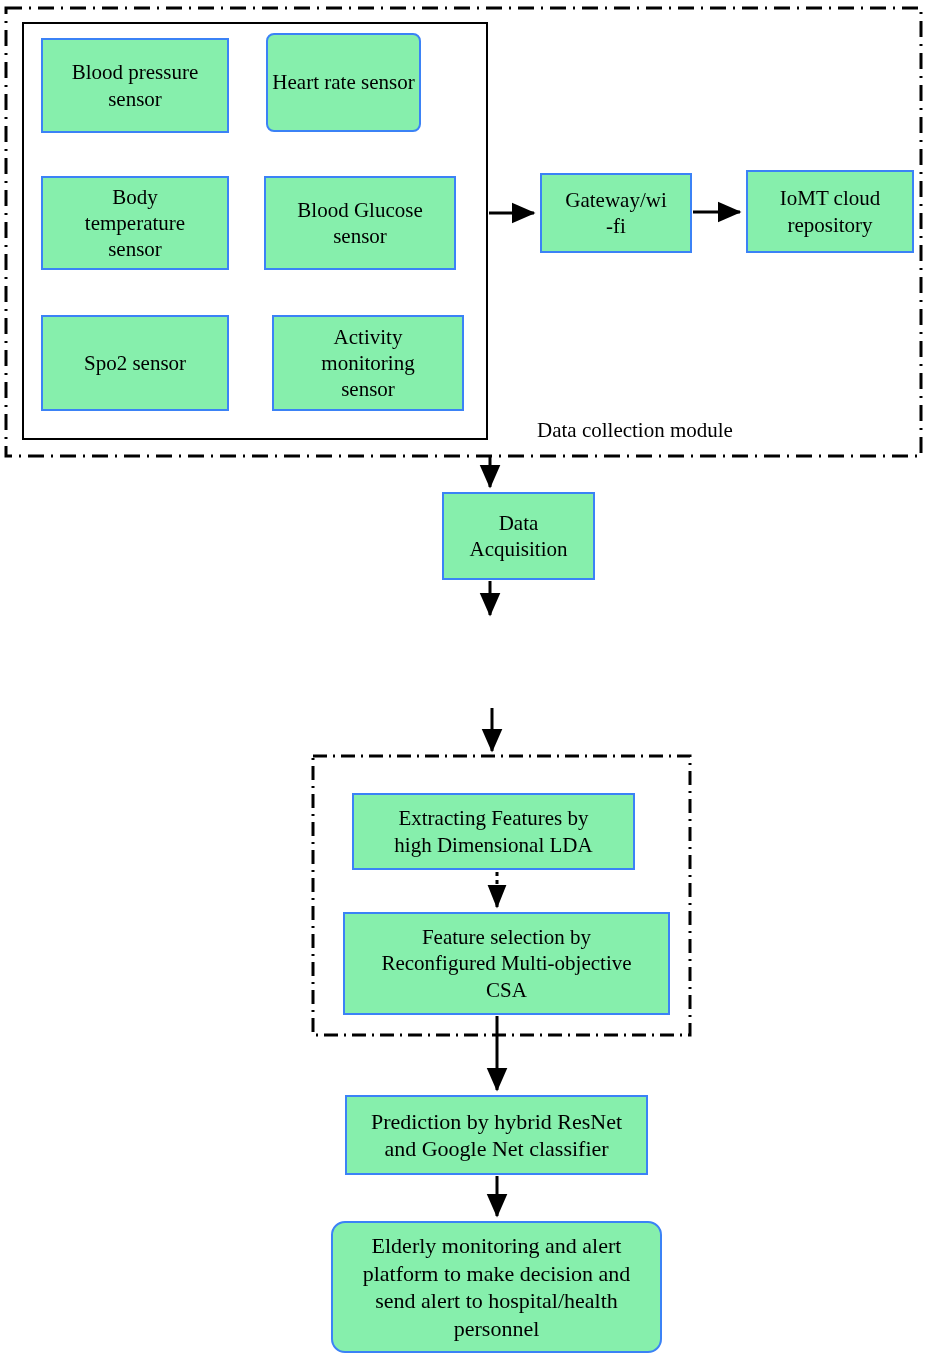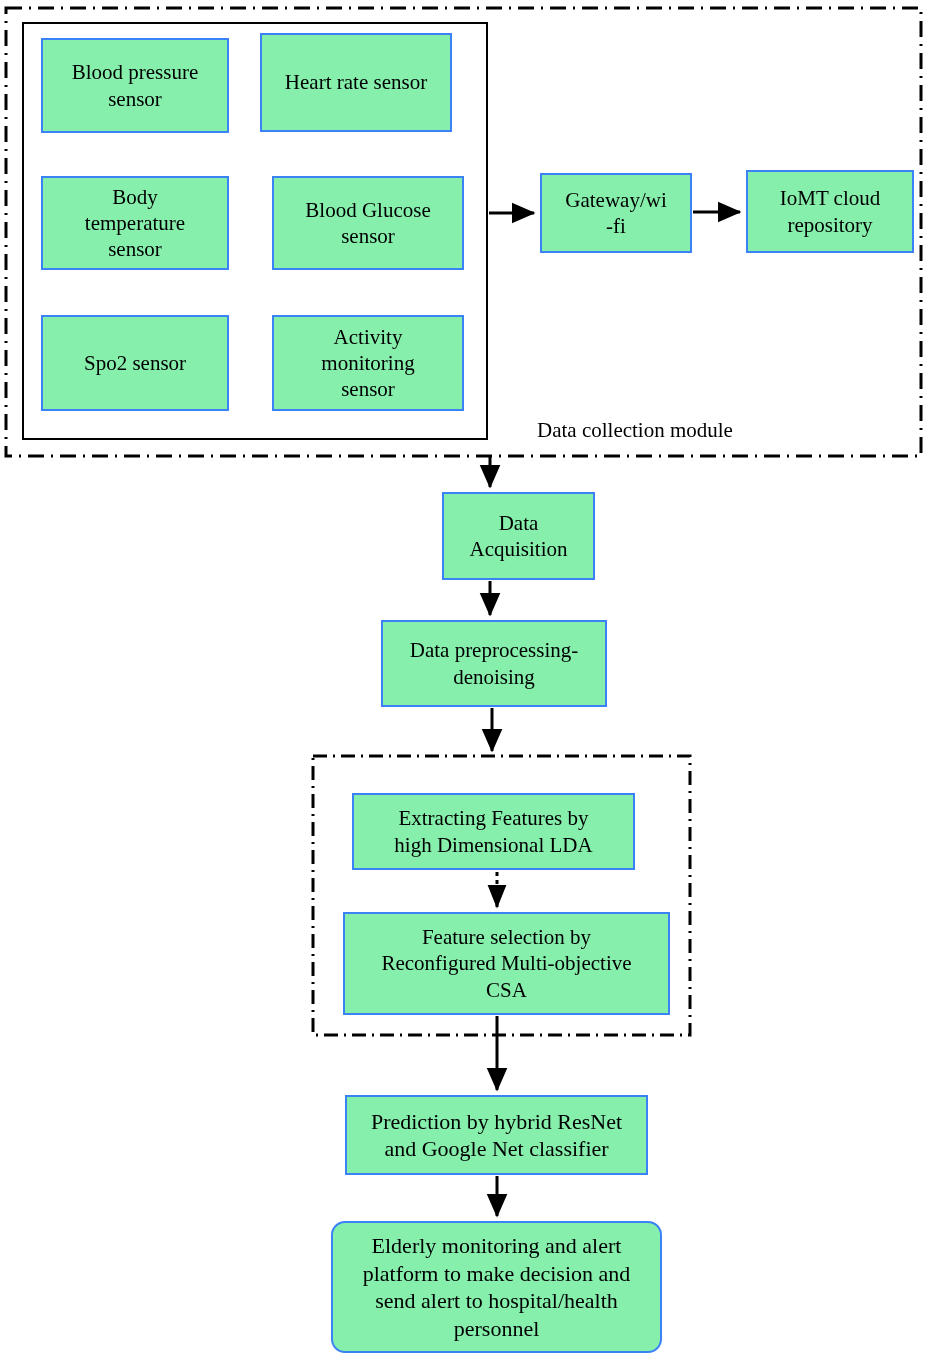--- a/index.html
+++ b/index.html
@@ -70,31 +70,31 @@
   <div class="dashdot" style="left:5px; top:7px; width:917px; height:450px;
               border-style:none; background:transparent;"></div>
 
   <div class="plainframe" style="left:22px; top:22px; width:466px; height:418px;"></div>
 
   <div class="box f21" style="left:41px; top:38px; width:188px; height:95px;">
     <span class="box-label">Blood pressure
 sensor</span>
   </div>
 
-  <div class="box f21" style="left:260px; top:33px; width:192px; height:99px;">
+  <div class="box f21" style="left:266px; top:33px; width:155px; height:99px;border-radius:8px;">
     <span class="box-label">Heart rate sensor</span>
   </div>
 
   <div class="box f21" style="left:41px; top:176px; width:188px; height:94px;">
     <span class="box-label">Body
 temperature
 sensor</span>
   </div>
 
-  <div class="box f21" style="left:272px; top:176px; width:192px; height:94px;">
+  <div class="box f21" style="left:264px; top:176px; width:192px; height:94px;">
     <span class="box-label">Blood Glucose
 sensor</span>
   </div>
 
   <div class="box f21" style="left:41px; top:315px; width:188px; height:96px;">
     <span class="box-label">Spo2 sensor</span>
   </div>
 
   <div class="box f21" style="left:272px; top:315px; width:192px; height:96px;">
     <span class="box-label">Activity
@@ -114,24 +114,20 @@
 
   <div class="caption f21" style="left:525px; top:418px;">
     <span>Data collection module</span>
   </div>
 
   <div class="box f21" style="left:414px; top:492px; width:153px; height:88px;margin-left:28px;">
     <span class="box-label">Data
 Acquisition</span>
   </div>
 
-  <div class="box f21" style="left:381px; top:620px; width:226px; height:87px;">
-    <span class="box-label">Data preprocessing-
-denoising</span>
-  </div>
 
   <div class="dashdot" style="left:313px; top:755px; width:377px; height:280px;
               border-style:none; background:transparent;"></div>
 
   <div class="box f21" style="left:352px; top:793px; width:283px; height:77px;">
     <span class="box-label">Extracting Features by
 high Dimensional LDA</span>
   </div>
 
   <div class="box f21" style="left:343px; top:912px; width:327px; height:103px;">

